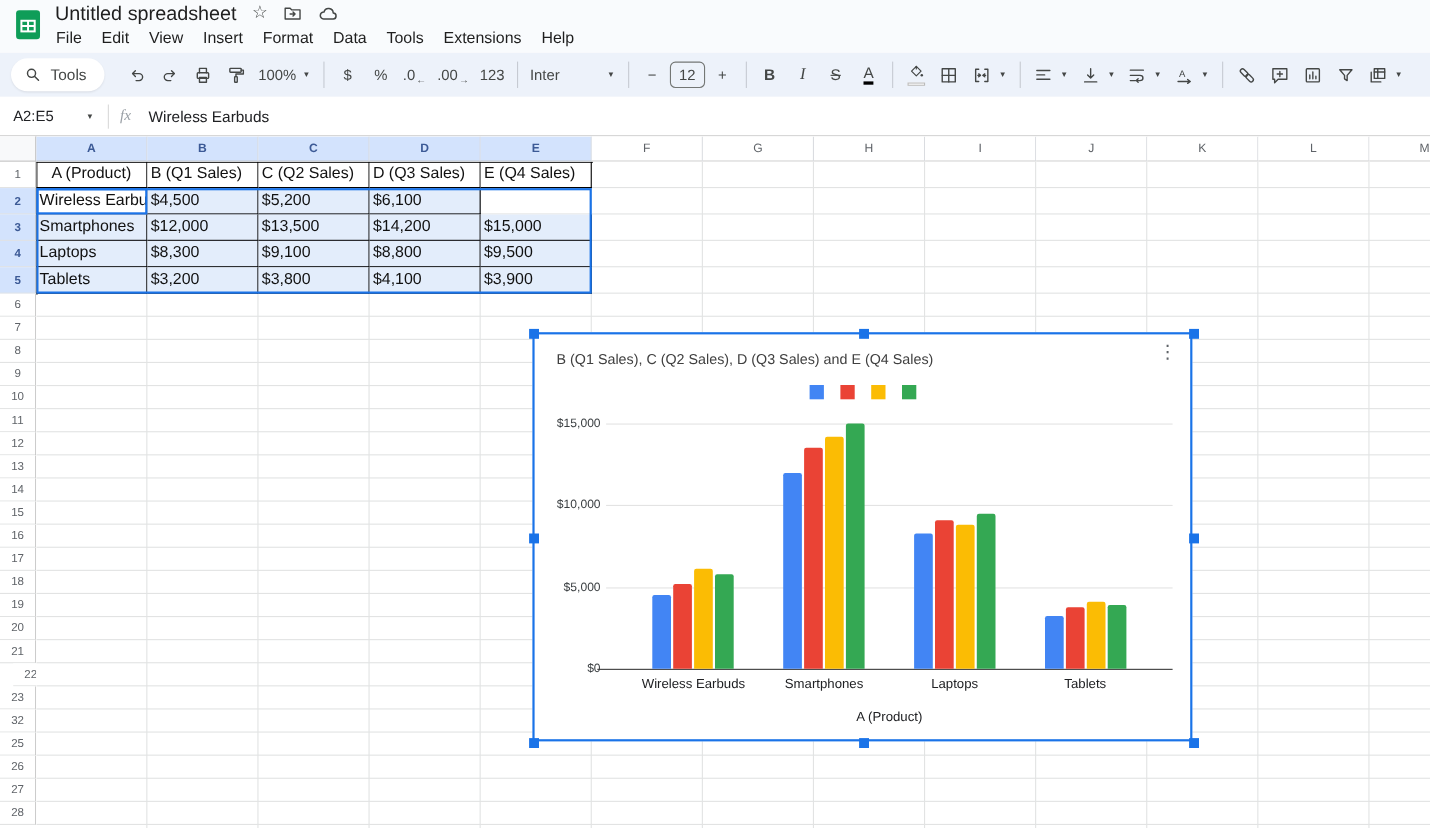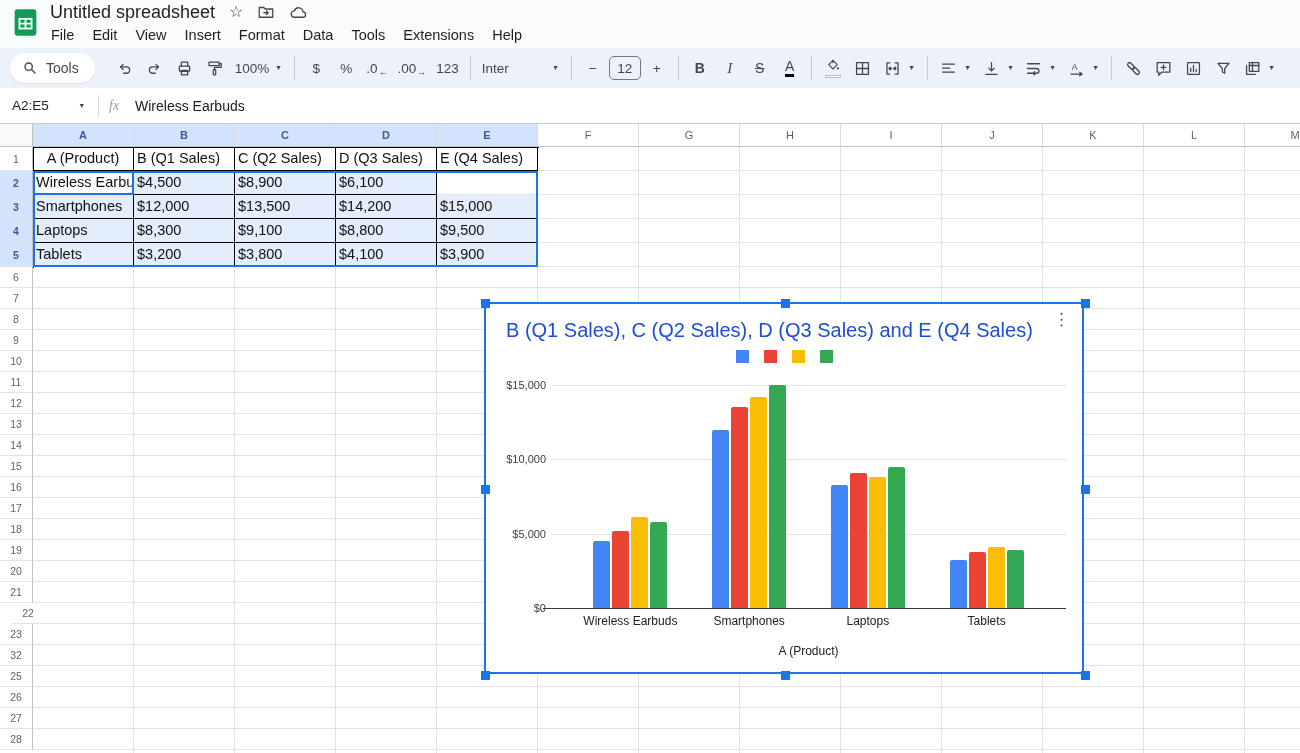--- a/index.html
+++ b/index.html
@@ -73,21 +73,21 @@
   .cell.tint { background:#e3edfb; }
   .cell.active { background:#fff; }
   .tbl-frame { position:absolute; pointer-events:none; border-top:1px solid #000; border-left:1px solid #000; }
   .sel-border { position:absolute; border:2px solid #1a73e8; pointer-events:none; }
   .active-border { position:absolute; border:2px solid #1a73e8; pointer-events:none; }
 
   
   .chart { position:absolute; left:451px; top:155px; width:600px; height:372px; background:#fff;
            border:2px solid #1a73e8; }
   .handle { position:absolute; width:9px; height:9px; background:#1a73e8; }
-  .chart-title { position:absolute; left:20px; top:15px; font-size:20px; color:#1d4ed8; white-space:nowrap; }
+  .chart-title { position:absolute; left:20px; top:15px; font-size:13px; color:#404040; white-space:nowrap; }
   .chart-dots { position:absolute; right:12px; top:6px; font-size:17px; color:#5f6368; line-height:20px; }
   .legend { position:absolute; left:0; top:46px; width:100%; display:flex; justify-content:center; gap:15px; }
   .swatch { width:13px; height:13px; }
   .plot { position:absolute; left:65px; top:81px; width:515px; height:223px; }
   .gridline { position:absolute; left:0; right:0; height:1px; background:#e3e3e3; }
   .axis-x { position:absolute; left:-8px; width:523px; bottom:-1px; height:1.5px; background:#3a3a3a; }
   .ytick { position:absolute; left:0; width:60px; text-align:right; font-size:11px; color:#3c4043; }
   .bars-row { position:absolute; left:0; right:0; bottom:0; top:0; display:flex; align-items:flex-end;
               padding:0 20px; }
   .bar-group { flex:1 1 0; display:flex; justify-content:center; align-items:flex-end; gap:2px; }
@@ -407,21 +407,21 @@
         <div class="hline" style="top: 560px;"></div>
         <div class="hline" style="top: 581px;"></div>
         <div class="hline" style="top: 602px;"></div>
         <div class="cell center" style="left: 0px; top: 0px; width: 101px; height: 24px;">A (Product)</div>
         <div class="cell" style="left: 101px; top: 0px; width: 101px; height: 24px;">B (Q1 Sales)</div>
         <div class="cell" style="left: 202px; top: 0px; width: 101px; height: 24px;">C (Q2 Sales)</div>
         <div class="cell" style="left: 303px; top: 0px; width: 101px; height: 24px;">D (Q3 Sales)</div>
         <div class="cell" style="left: 404px; top: 0px; width: 101px; height: 24px;">E (Q4 Sales)</div>
         <div class="cell active" style="left: 0px; top: 24px; width: 101px; height: 24px;">Wireless Earbuds</div>
         <div class="cell tint" style="left: 101px; top: 24px; width: 101px; height: 24px;">$4,500</div>
-        <div class="cell tint" style="left: 202px; top: 24px; width: 101px; height: 24px;">$8,900</div>
+        <div class="cell tint" style="left: 202px; top: 24px; width: 101px; height: 24px;">$5,200</div>
         <div class="cell tint" style="left: 303px; top: 24px; width: 101px; height: 24px;">$6,100</div>
         <div class="cell tint" style="left: 404px; top: 24px; width: 101px; height: 24px; margin-top: 25px;">$5,800</div>
         <div class="cell tint" style="left: 0px; top: 48px; width: 101px; height: 24px;">Smartphones</div>
         <div class="cell tint" style="left: 101px; top: 48px; width: 101px; height: 24px;">$12,000</div>
         <div class="cell tint" style="left: 202px; top: 48px; width: 101px; height: 24px;">$13,500</div>
         <div class="cell tint" style="left: 303px; top: 48px; width: 101px; height: 24px;">$14,200</div>
         <div class="cell tint" style="left: 404px; top: 48px; width: 101px; height: 24px;">$15,000</div>
         <div class="cell tint" style="left: 0px; top: 72px; width: 101px; height: 24px;">Laptops</div>
         <div class="cell tint" style="left: 101px; top: 72px; width: 101px; height: 24px;">$8,300</div>
         <div class="cell tint" style="left: 202px; top: 72px; width: 101px; height: 24px;">$9,100</div>

